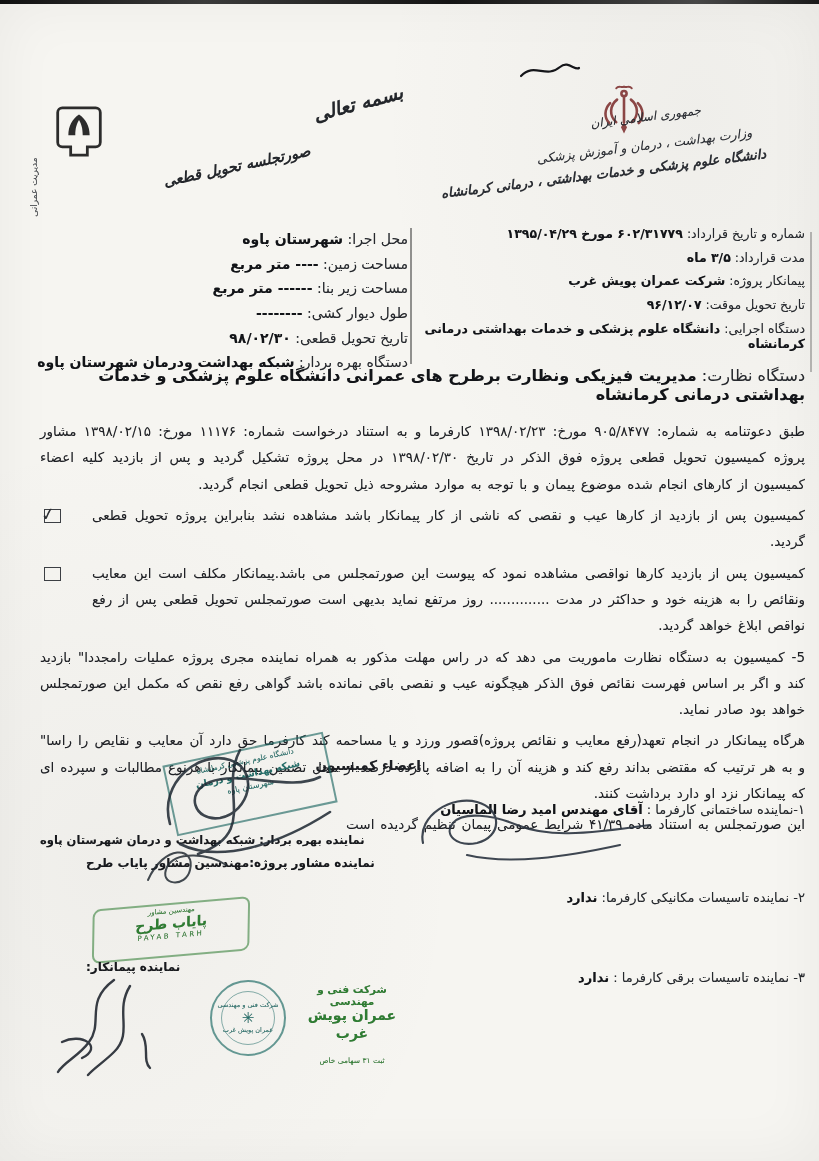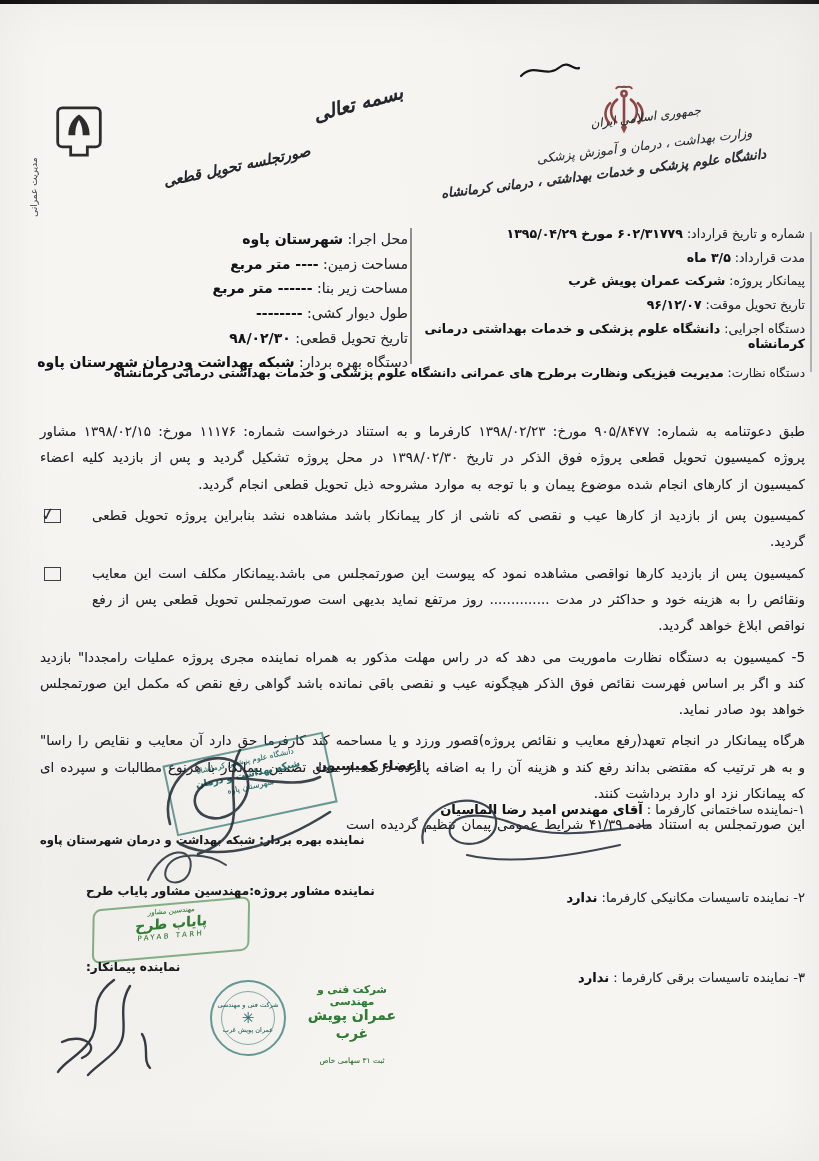--- a/index.html
+++ b/index.html
@@ -33,21 +33,21 @@
   .org-logo { position:absolute; left:54px; top:100px; }
   .side-caption { position:absolute; left:-8px; top:182px; width:84px; text-align:center;
     transform:rotate(-90deg); font-size:9px; color:#4a4d52; }
   .top-scribble { position:absolute; left:518px; top:60px; }
 
   
   .info-right { position:absolute; top:226px; right:14px; width:398px; }
   .irow { margin-bottom:8px; font-size:12.5px; line-height:1.25; }
   .lbl { color:#26292e; }
   .val { font-weight:bold; color:#121418; }
-  .info-wide { position:absolute; top:366px; right:14px; left:30px; font-size:12px; }
+  .info-wide { position:absolute; top:366px; right:14px; left:30px; font-size:16px; }
   .info-divider { position:absolute; top:228px; left:410px; width:1.5px; height:136px; background:rgba(60,60,60,0.55); }
   .info-left { position:absolute; top:230px; left:92px; width:316px; }
   .lrow { margin-bottom:6.5px; font-size:14px; line-height:1.3; white-space:nowrap; }
 
   
   .body { position:absolute; top:418px; right:14px; left:40px; font-size:13.5px; line-height:1.95;
     text-align:justify; text-align-last:right; word-spacing:1.5px; color:#1d1f24; }
   .body p { margin:0 0 5px; }
   .opt { position:relative; padding-left:52px; margin:1px 0 5px; }
   .cbox { position:absolute; left:4px; top:7px; width:15px; height:12px; border:1.6px solid #3c3f44; }
@@ -70,21 +70,21 @@
 
   .stamp-rect { position:absolute; left:168px; top:748px; width:164px; height:72px;
     border:2px solid rgba(32,105,100,0.65); transform:rotate(-12deg); color:#25706b;
     text-align:center; padding-top:5px; box-sizing:border-box; z-index:2; line-height:1.55; }
   .stamp-rect .s1 { font-size:7.5px; }
   .stamp-rect .s2 { font-size:9.5px; font-weight:bold; }
   .stamp-rect .s3 { font-size:8px; }
 
   .beneficiary-label { position:absolute; left:40px; top:797px; font-size:11.5px; font-weight:bold;
     white-space:nowrap; z-index:3; color:#17191d;margin-top:36px; }
-  .consultant-label { position:absolute; left:86px; top:884px; font-size:12px; font-weight:bold;
+  .consultant-label { position:absolute; left:86px; top:856px; font-size:12px; font-weight:bold;
     white-space:nowrap; z-index:3; color:#17191d; }
   .contractor-label { position:absolute; left:86px; top:960px; font-size:12px; font-weight:bold; z-index:3; color:#17191d; }
 
   .stamp-payab { position:absolute; left:92px; top:903px; width:158px; height:54px;
     border:2.5px solid rgba(56,130,60,0.6); border-radius:8px; transform:rotate(-5deg) skewX(-6deg);
     color:#2e7d32; text-align:center; box-sizing:border-box; padding-top:2px; z-index:2; }
   .stamp-payab .t { font-size:7px; }
   .stamp-payab .n { font-size:14px; font-weight:bold; line-height:1.2; }
   .stamp-payab .l { font-size:7px; letter-spacing:2.5px; direction:ltr; }
 

